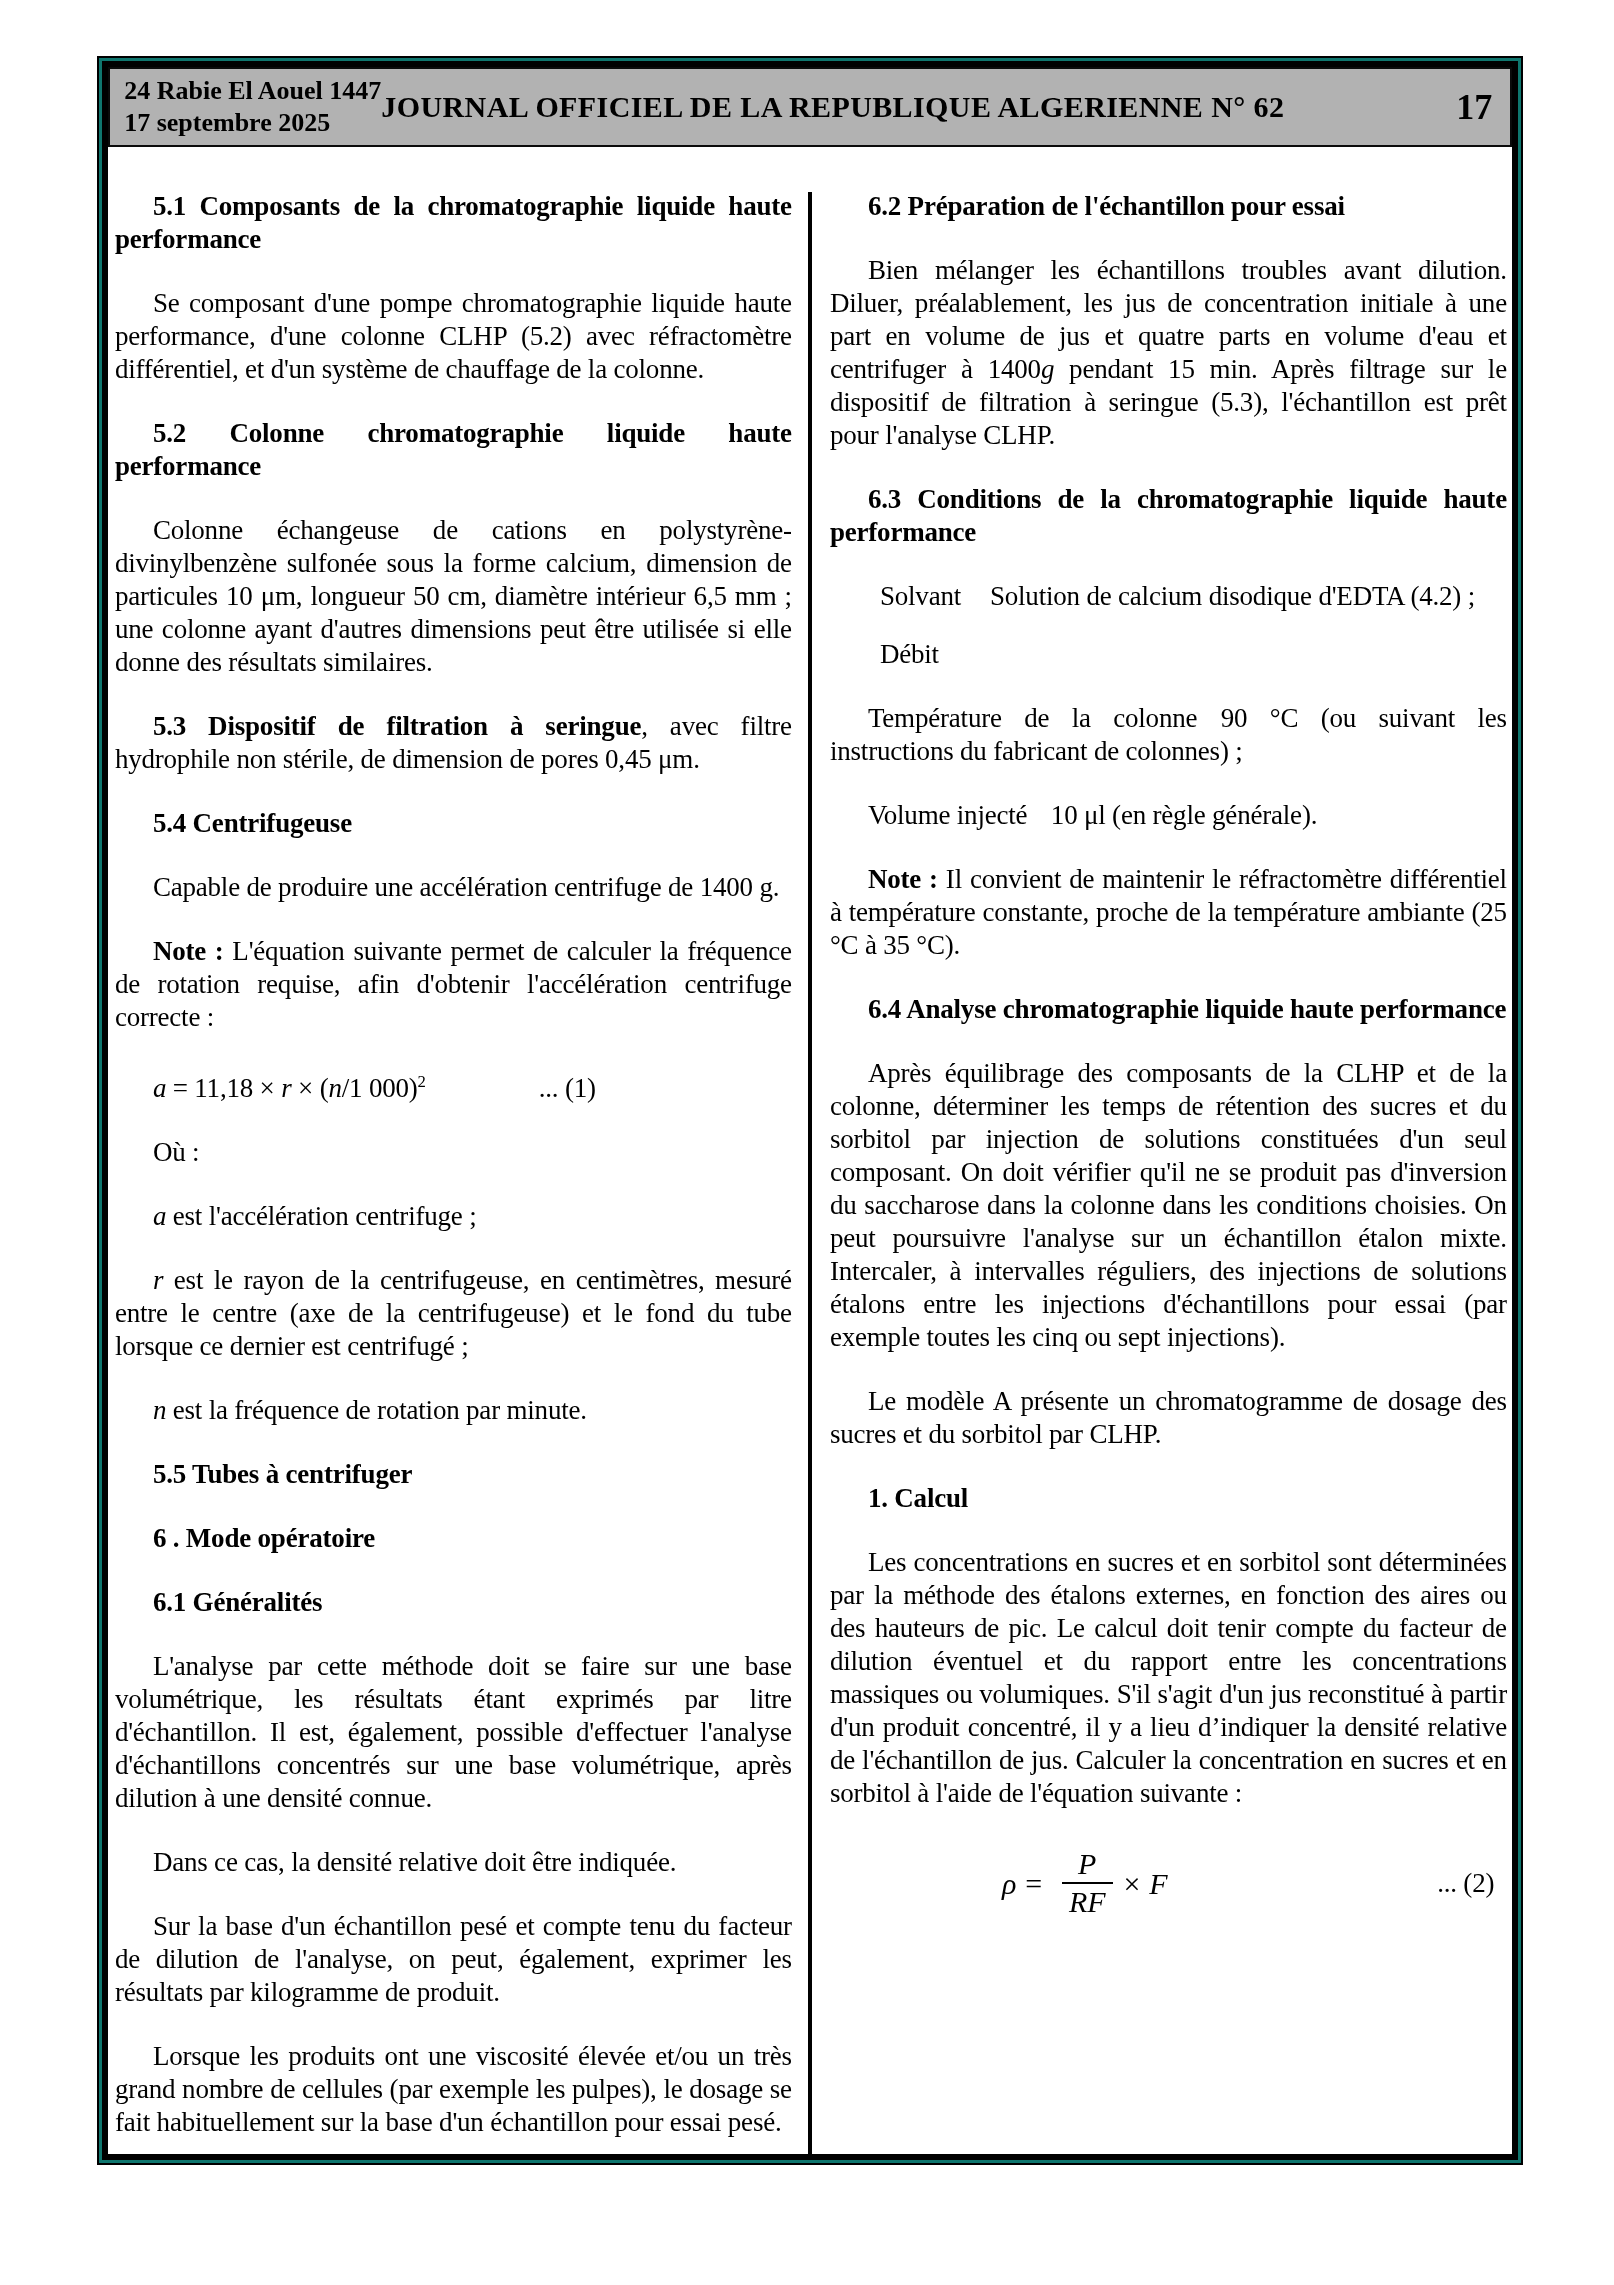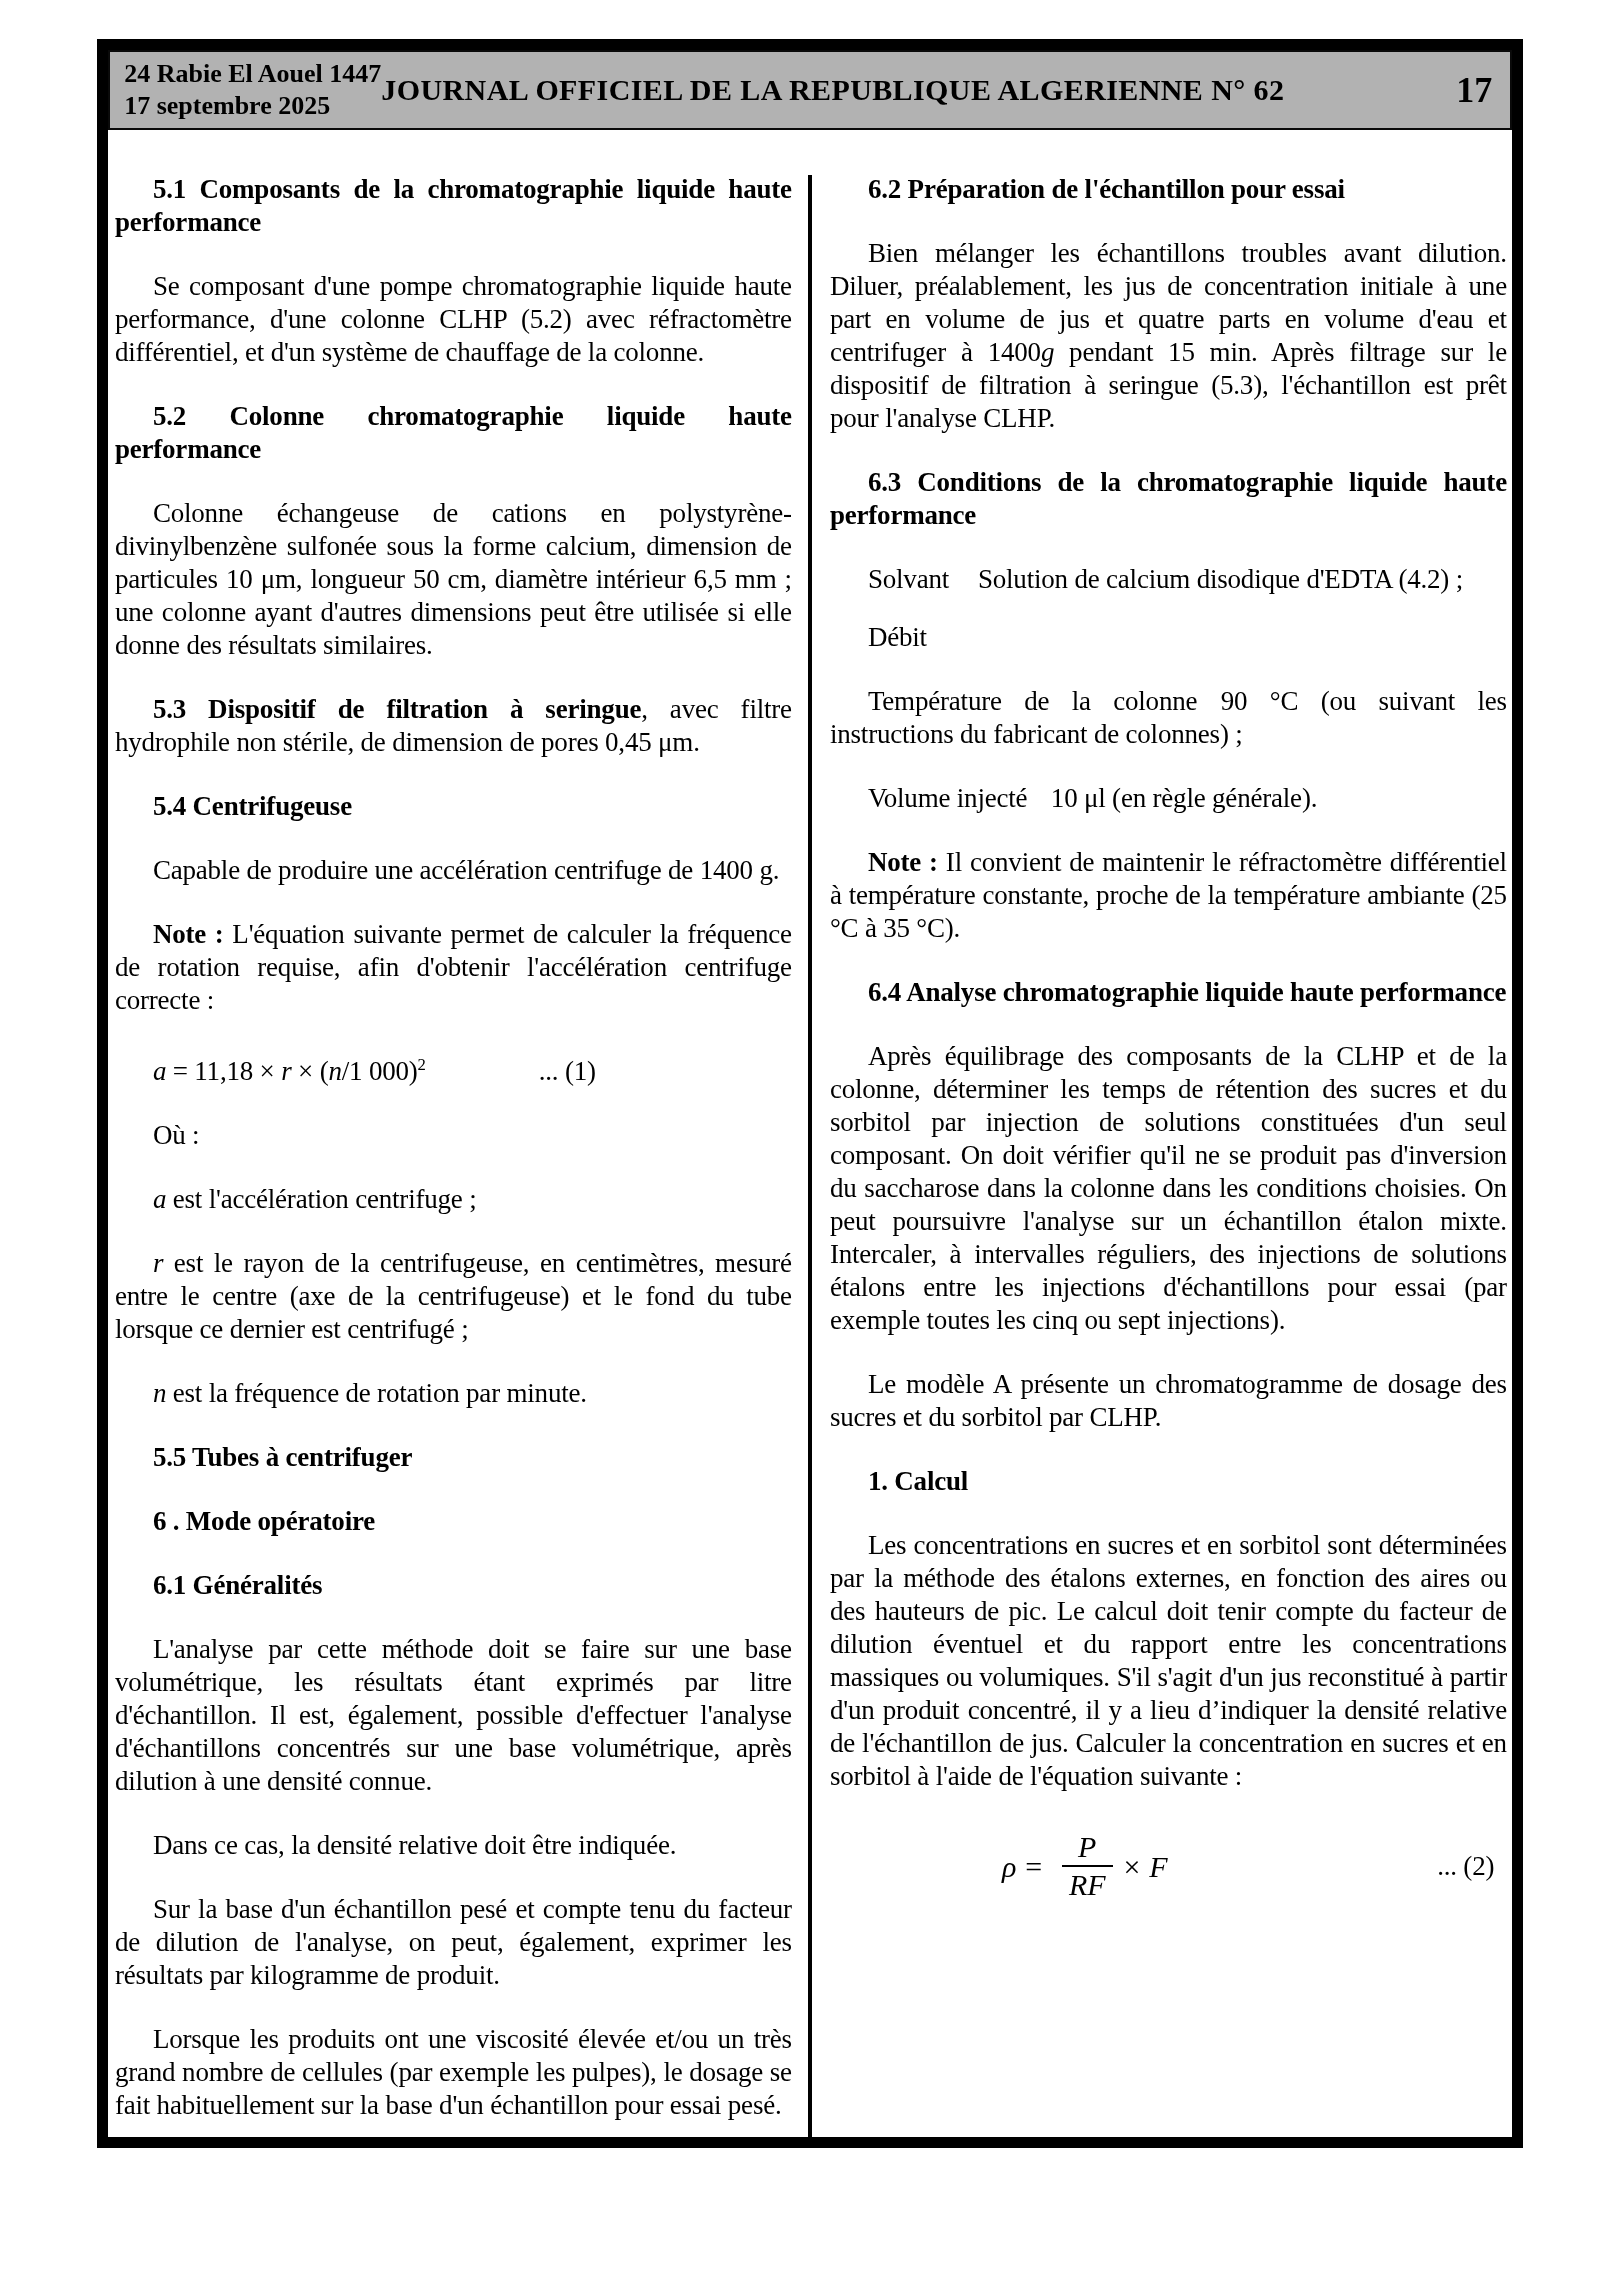--- a/index.html
+++ b/index.html
@@ -1,22 +1,22 @@
 <!DOCTYPE html>
 <html lang="fr" style="font-size:14.5px"><head>
 <meta charset="utf-8">
 <style>
   html,body{margin:0;padding:0;}
   body{
     width:1615px;height:2285px;background:#ffffff;position:relative;
     font-family:"Liberation Serif","DejaVu Serif",serif;color:#000;
   }
   .frame-outer{
-    position:absolute;left:97px;top:39px;width:1426px;height:2109px;
-    border:2.7px solid #000;padding:2.7px;box-sizing:border-box;background:#000000;
+    position:absolute;left:97px;top:56px;width:1426px;height:2109px;
+    border:2.7px solid #000;padding:2.7px;box-sizing:border-box;background:#0f766e;
   }
   .frame-inner{
     width:100%;height:100%;border:6.3px solid #000;box-sizing:border-box;
     background:#fff;display:flex;flex-direction:column;overflow:hidden;
   }
   .masthead{
     flex:0 0 auto;height:80px;background:#b2b2b2;border:2.7px solid #0a0a0a;
     display:flex;align-items:center;padding:0 14.5px;box-sizing:border-box;
     font-weight:bold;
   }
@@ -36,21 +36,21 @@
     letter-spacing:-0.2px;
   }
   .blk{margin:31px 0;text-indent:38px;}
   .hd{font-weight:bold;}
   .lead{font-weight:bold;}
   .it{font-style:italic;}
   .sup{font-size:.62em;vertical-align:10px;}
   .equation{text-indent:0;padding-left:38px;text-align:left;}
   .eq-ref{margin-left:113px;}
   .cond-row{display:flex;text-indent:0;padding-left:38px;text-align:left;margin:25px 0;}
-  .cond-label{flex:0 0 110px;}
+  .cond-label{flex:0 0 110px;margin-left:12px;}
   .cond-value{flex:1;}
   .gap28{display:inline-block;width:23.5px;}
   .eq2{
     display:flex;align-items:center;text-indent:0;text-align:left;
     padding-left:172px;font-size:30px;margin:36px 0;
   }
   .eq2 .sym{margin-right:9px;}
   .frac{display:inline-flex;flex-direction:column;align-items:center;line-height:36px;margin:0 11px;}
   .frac .den{border-top:2.7px solid #000;padding:0 7.2px;}
   .frac .num{padding:0 7.2px;}

